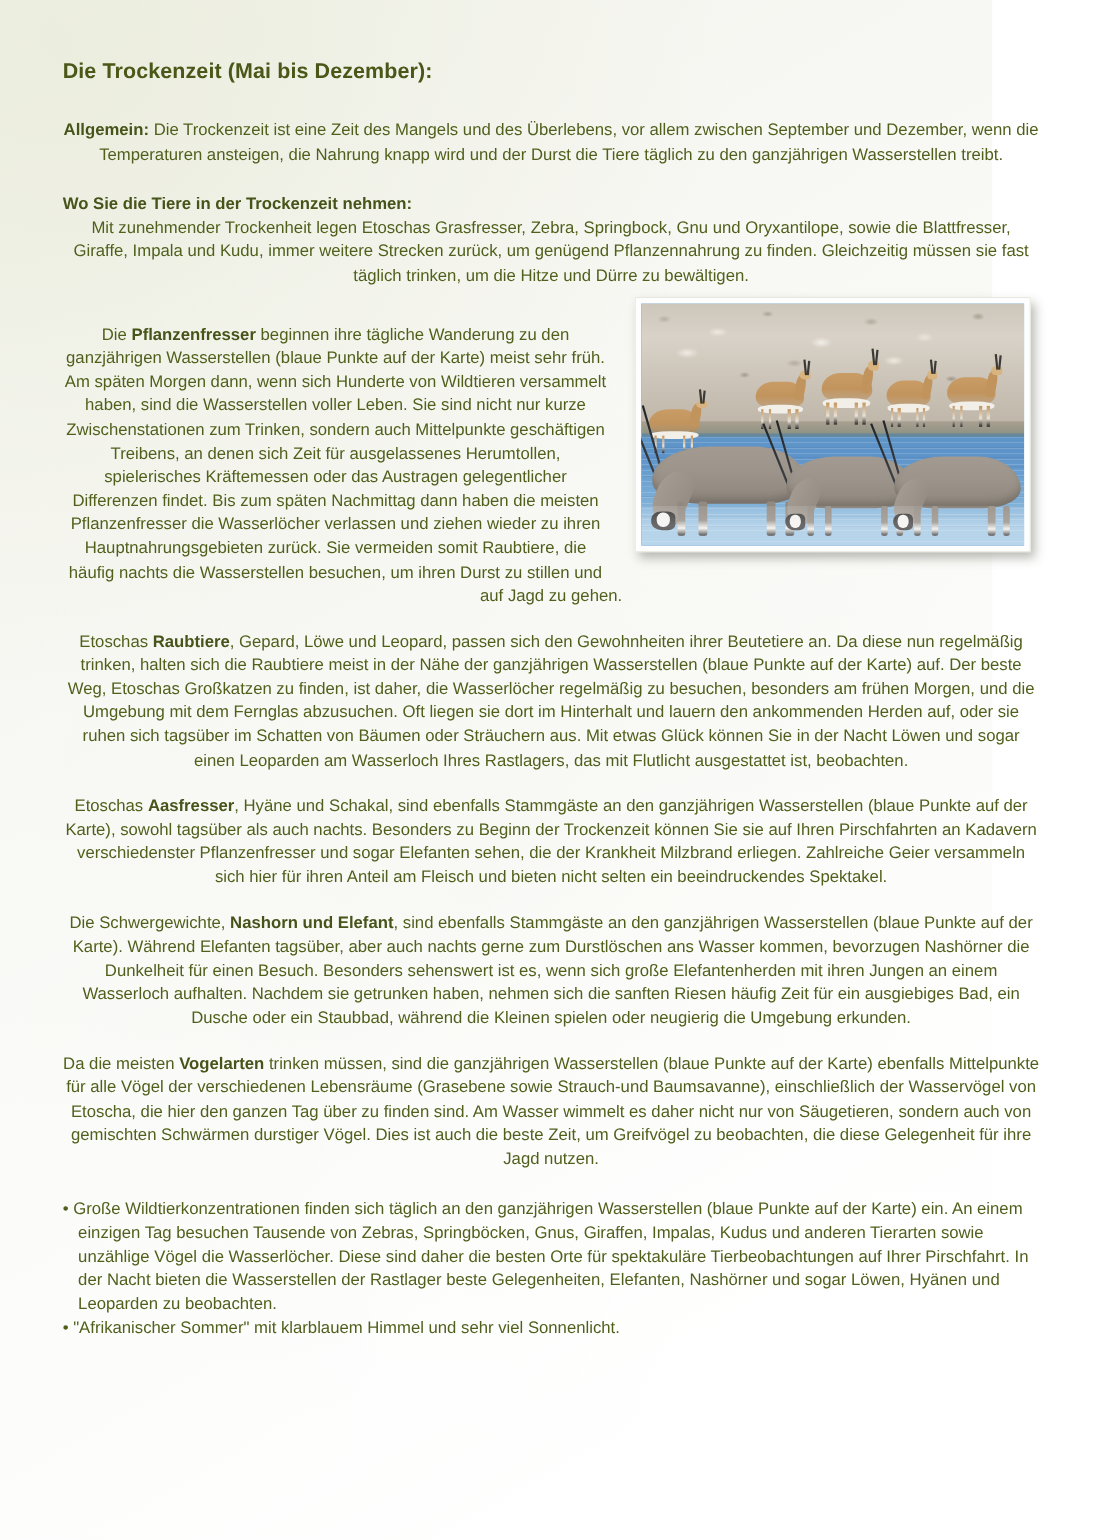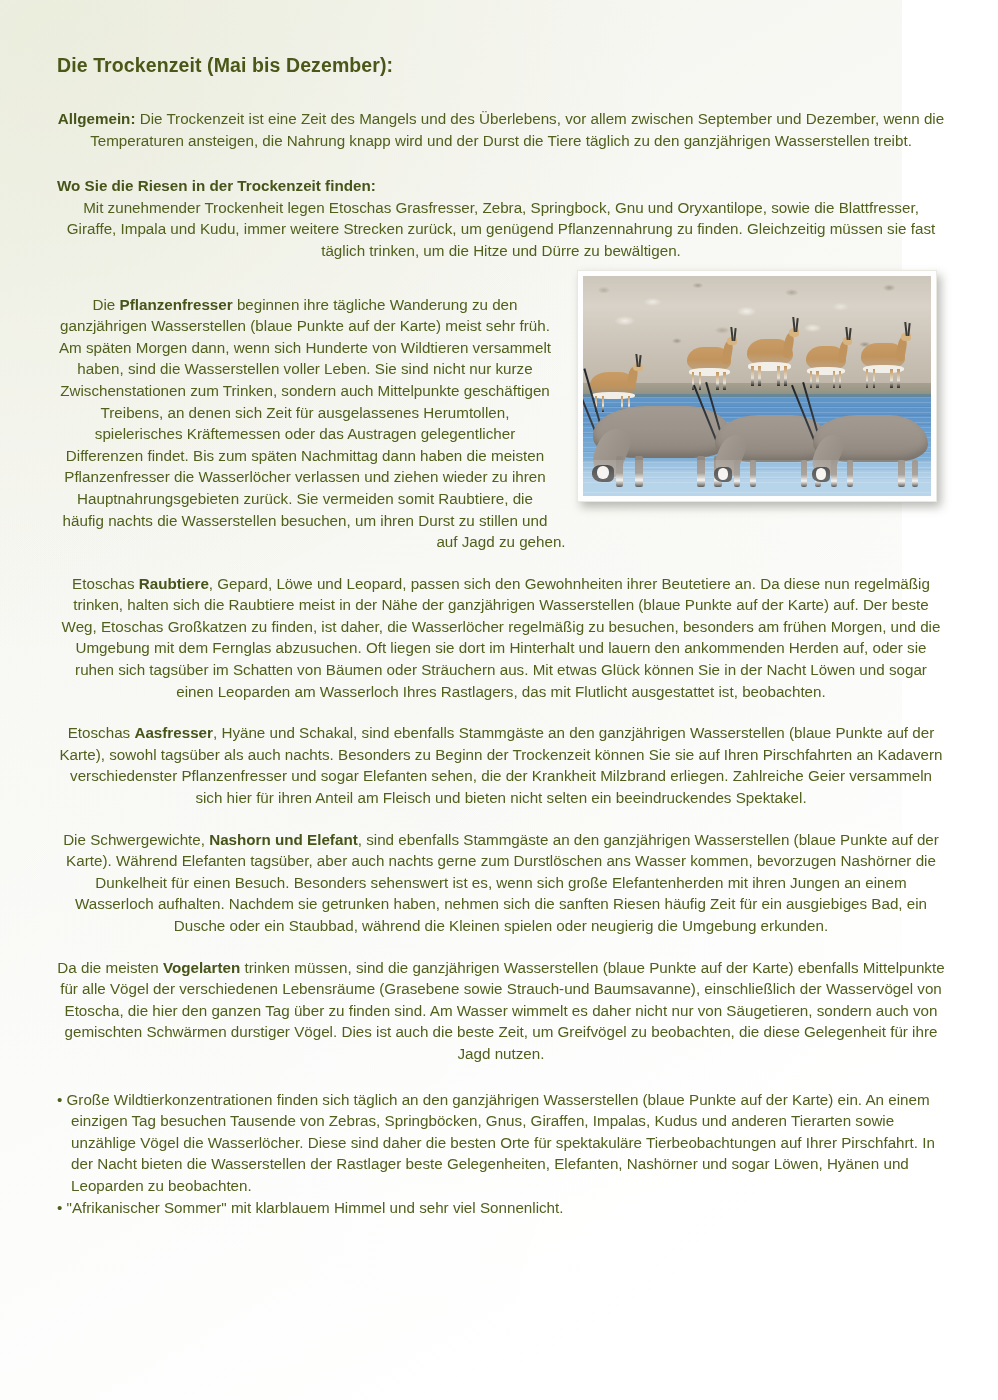--- a/index.html
+++ b/index.html
@@ -289,21 +289,21 @@
 <div class="page">
   <div class="page-noise"></div>
 
   <div class="content">
 
     <h1 class="doc-title">Die Trockenzeit (Mai bis Dezember):</h1>
 
     <p class="p-allgemein"><b>Allgemein:</b><span> Die Trockenzeit ist eine Zeit des Mangels und des Überlebens, vor allem zwischen September und Dezember, wenn die Temperaturen ansteigen, die Nahrung knapp wird und der Durst die Tiere täglich zu den ganzjährigen Wasserstellen treibt.</span></p>
 
     <div class="sec-wo">
-      <div class="sub-head">Wo Sie die Riesen in der Trockenzeit finden:</div>
+      <div class="sub-head">Wo Sie die Tiere in der Trockenzeit nehmen:</div>
       <p>Mit zunehmender Trockenheit legen Etoschas Grasfresser, Zebra, Springbock, Gnu und Oryxantilope, sowie die Blattfresser, Giraffe, Impala und Kudu, immer weitere Strecken zurück, um genügend Pflanzennahrung zu finden. Gleichzeitig müssen sie fast täglich trinken, um die Hitze und Dürre zu bewältigen.</p>
     </div>
 
     <div class="photo-wrap">
       <div class="photo-frame">
         <div class="photo">
           <div class="ph-sky-rock"></div>
           <div class="ph-rock-tex"></div>
           <div class="ph-shore"></div>
           <div class="ph-water"></div>

